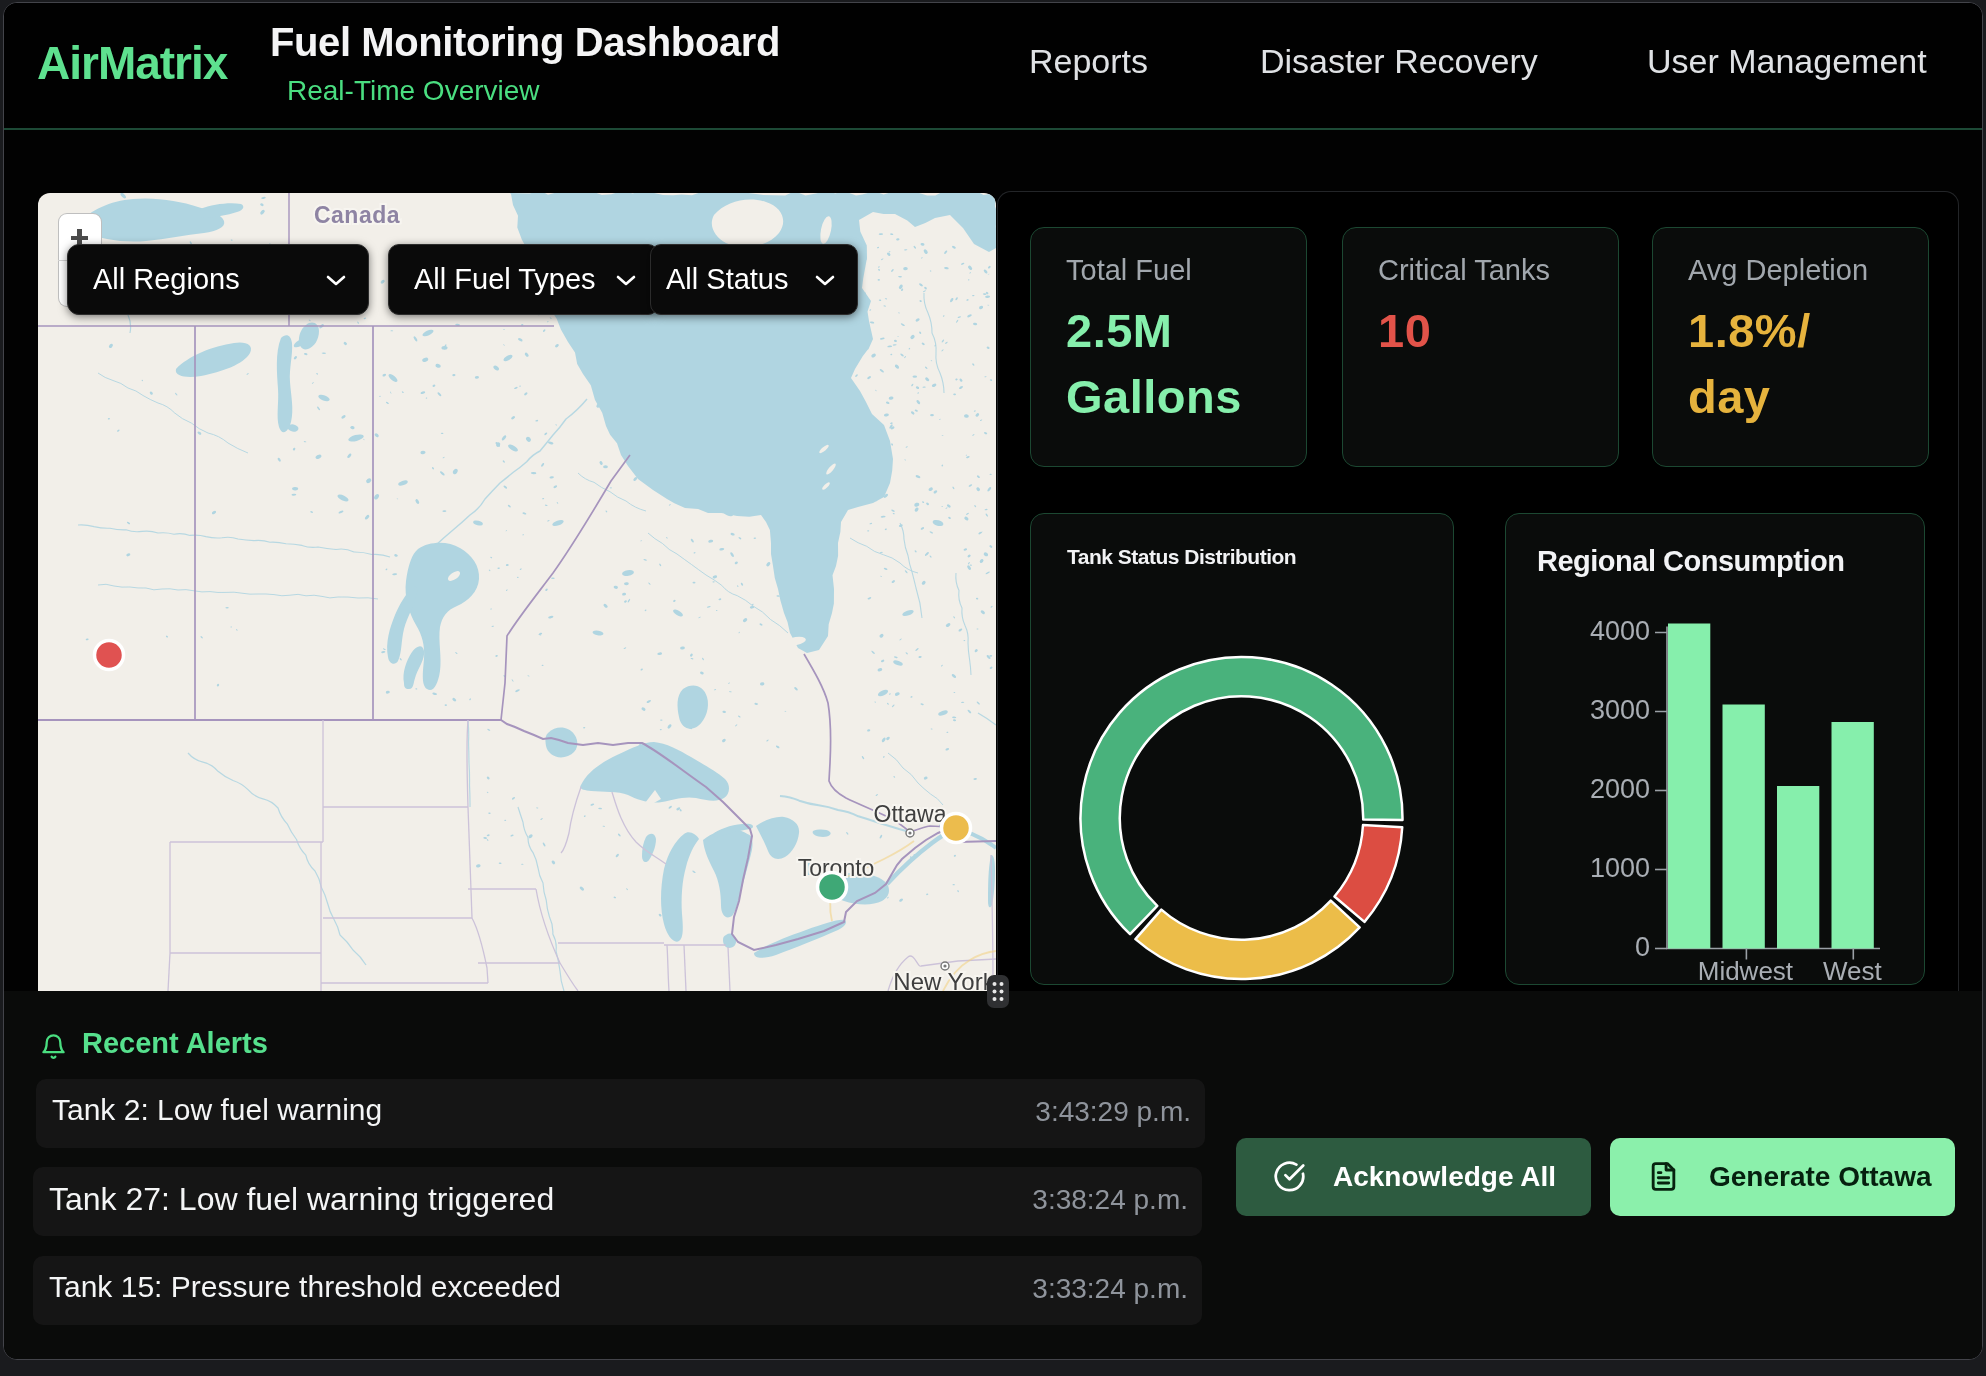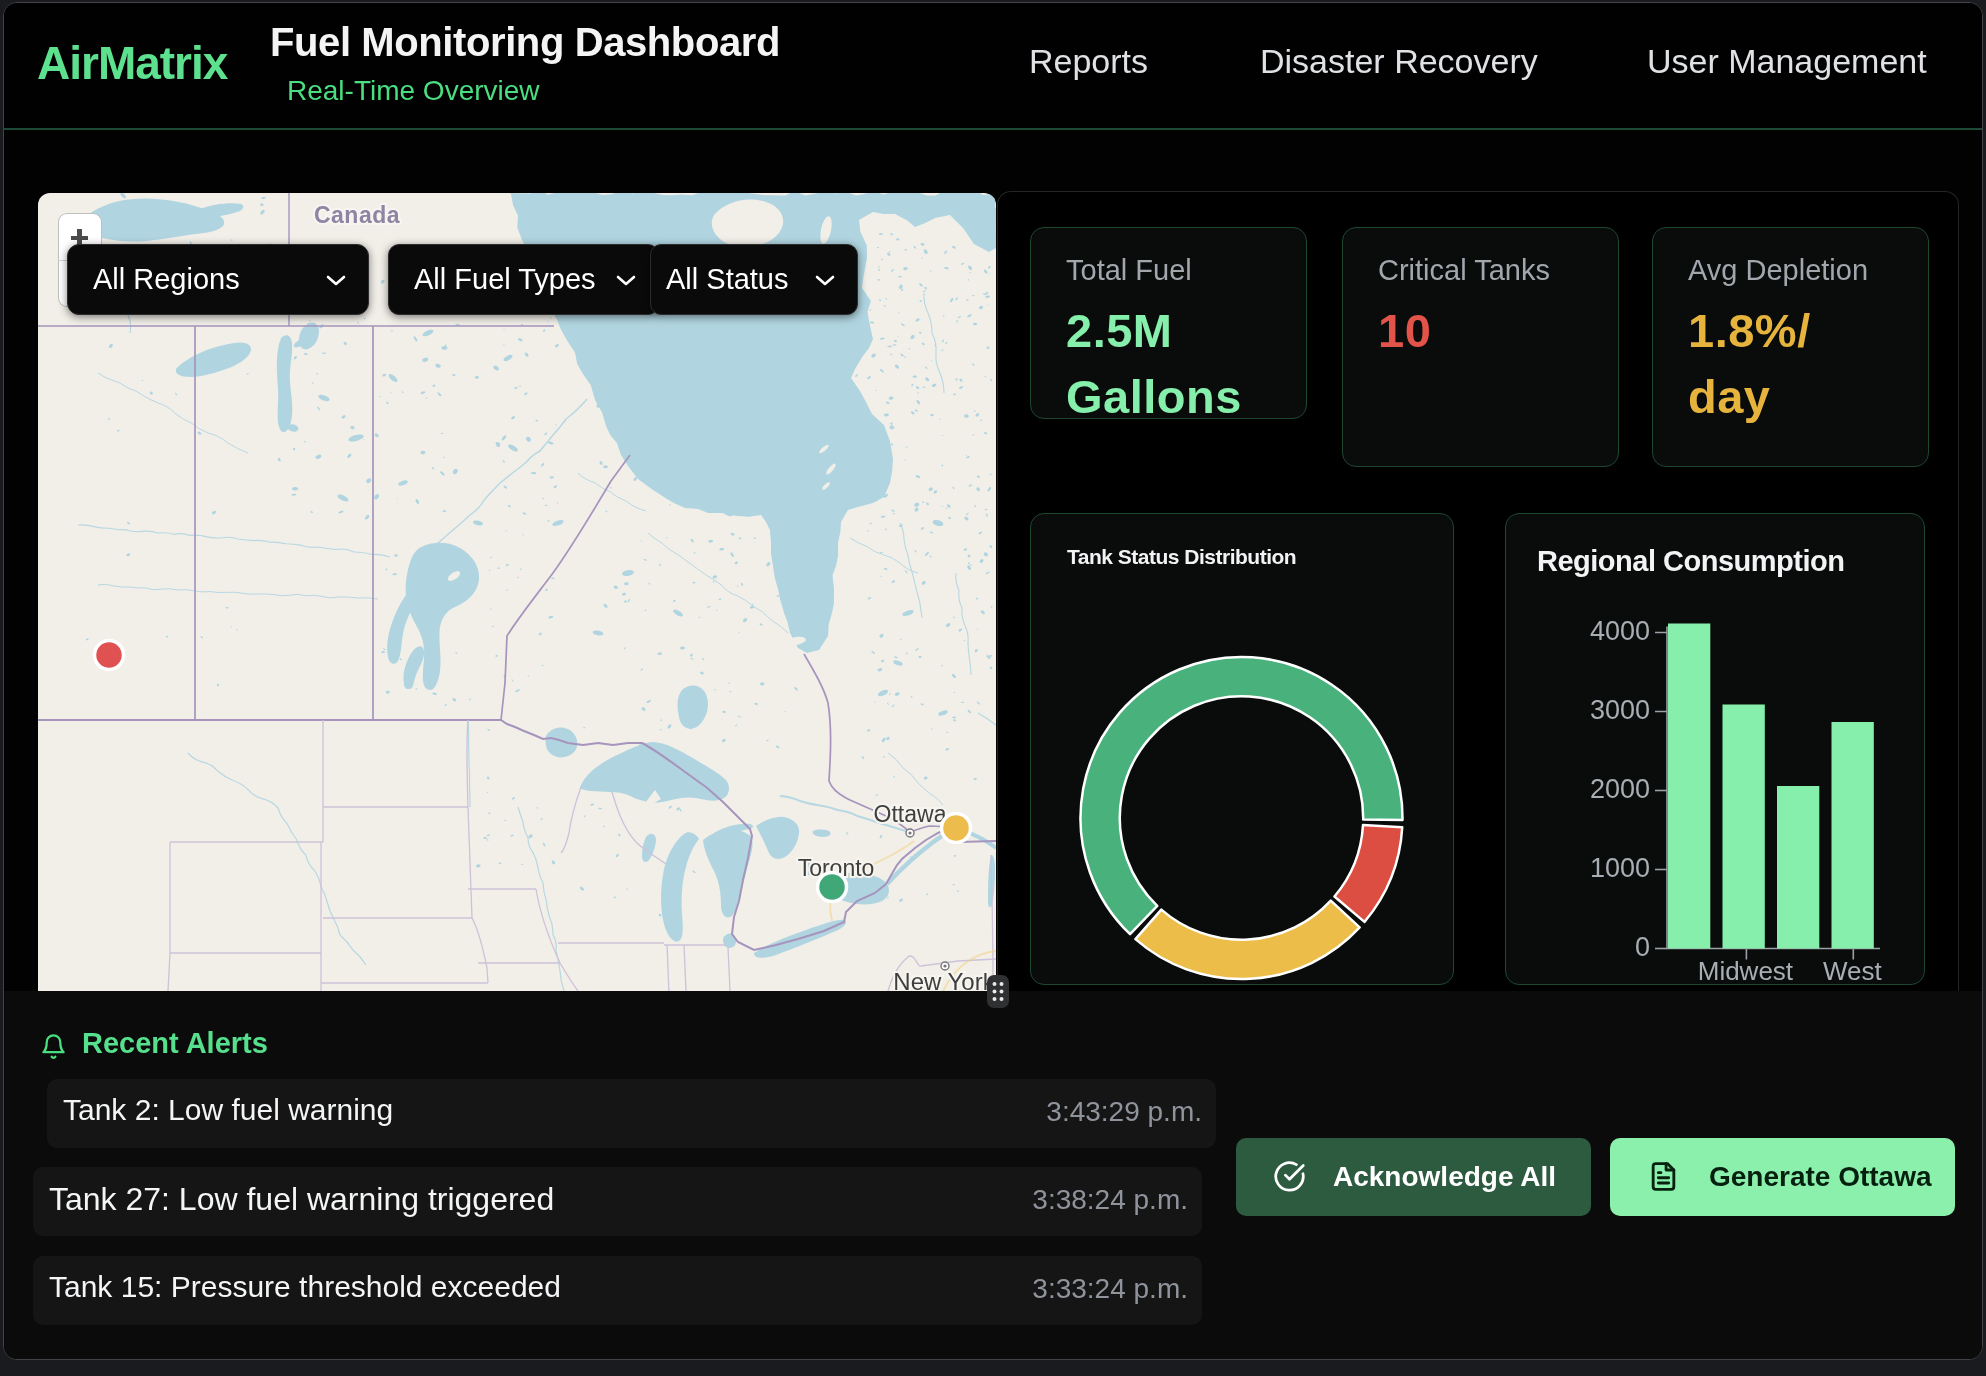--- a/index.html
+++ b/index.html
@@ -816,21 +816,21 @@
       </div>
     <div style="position:absolute;left:612px;top:50.5px;width:208px;height:71px;background:#0a0a0a;border:1px solid #2c2c2c;border-radius:11px;box-shadow:0 2px 8px rgba(0,0,0,.5)">
         <div style="position:absolute;left:15px;top:18px;font-size:29px;font-weight:500;color:#fff;white-space:nowrap">All Status</div>
         <svg width="20" height="11" viewBox="0 0 20 11" style="position:absolute;left:164px;top:30px">
           <polyline points="2,2 10,9 18,2" fill="none" stroke="#fff" stroke-width="2.6" stroke-linecap="round" stroke-linejoin="round"></polyline>
         </svg>
       </div>
   </div>
 
   <div class="abs" style="left:993px;top:188px;width:962px;height:800px;background:#000;border:1px solid #232528;border-bottom:none;border-radius:14px 14px 0 0;overflow:hidden">
-    <div style="position:absolute;left:32px;top:35px;width:277px;height:192px;background:#0a0c0b;border:1px solid #1c4832;border-radius:14px">
+    <div style="position:absolute;left:32px;top:35px;width:277px;height:240px;background:#0a0c0b;border:1px solid #1c4832;border-radius:14px">
         <div style="position:absolute;left:35px;top:26px;font-size:29px;color:#a1a7ad;white-space:nowrap">Total Fuel</div>
         <div style="position:absolute;left:35px;top:70px;font-size:47px;font-weight:bold;letter-spacing:0.5px;line-height:66px;color:#86efac;white-space:nowrap">
           <div>2.5M</div>
           <div>Gallons</div>
         </div>
       </div>
     <div style="position:absolute;left:344px;top:35px;width:277px;height:240px;background:#0a0c0b;border:1px solid #1c4832;border-radius:14px">
         <div style="position:absolute;left:35px;top:26px;font-size:29px;color:#a1a7ad;white-space:nowrap">Critical Tanks</div>
         <div style="position:absolute;left:35px;top:70px;font-size:47px;font-weight:bold;letter-spacing:0.5px;line-height:66px;color:#e25349;white-space:nowrap">
           <div>10</div>
@@ -877,21 +877,21 @@
         </svg>
     </div>
   </div>
 
   <div class="abs" style="left:0;top:988px;width:100%;height:370px;background:#0a0b0a">
     <svg width="27" height="27" viewBox="0 0 24 24" fill="none" stroke="#4ade80" stroke-width="2" stroke-linecap="round" stroke-linejoin="round" style="position:absolute;left:36px;top:42px">
         <path d="M6 8a6 6 0 0 1 12 0c0 7 3 9 3 9H3s3-2 3-9"></path>
         <path d="M10.3 21a1.94 1.94 0 0 0 3.4 0"></path>
       </svg>
     <div class="abs" style="left:78px;top:36px;font-size:29px;font-weight:bold;color:#56e08d">Recent Alerts</div>
-    <div style="position:absolute;left:43px;top:88px;width:1169px;height:69px;background:#151515;border-radius:10px">
+    <div style="position:absolute;left:32px;top:88px;width:1169px;height:69px;background:#151515;border-radius:10px">
         <div style="position:absolute;left:16px;top:14px;font-size:30px;font-weight:500;color:#f4f5f6;white-space:nowrap">Tank 2: Low fuel warning</div>
         <div style="position:absolute;right:14px;top:17px;font-size:28px;color:#8f949c;white-space:nowrap">3:43:29 p.m.</div>
       </div>
       <div style="position:absolute;left:29px;top:176.4px;width:1169px;height:69px;background:#151515;border-radius:10px">
         <div style="position:absolute;left:16px;top:14px;font-size:32px;font-weight:500;color:#f4f5f6;white-space:nowrap">Tank 27: Low fuel warning triggered</div>
         <div style="position:absolute;right:14px;top:17px;font-size:28px;color:#8f949c;white-space:nowrap">3:38:24 p.m.</div>
       </div>
       <div style="position:absolute;left:29px;top:264.8px;width:1169px;height:69px;background:#151515;border-radius:10px">
         <div style="position:absolute;left:16px;top:14px;font-size:30px;font-weight:500;color:#f4f5f6;white-space:nowrap">Tank 15: Pressure threshold exceeded</div>
         <div style="position:absolute;right:14px;top:17px;font-size:28px;color:#8f949c;white-space:nowrap">3:33:24 p.m.</div>

